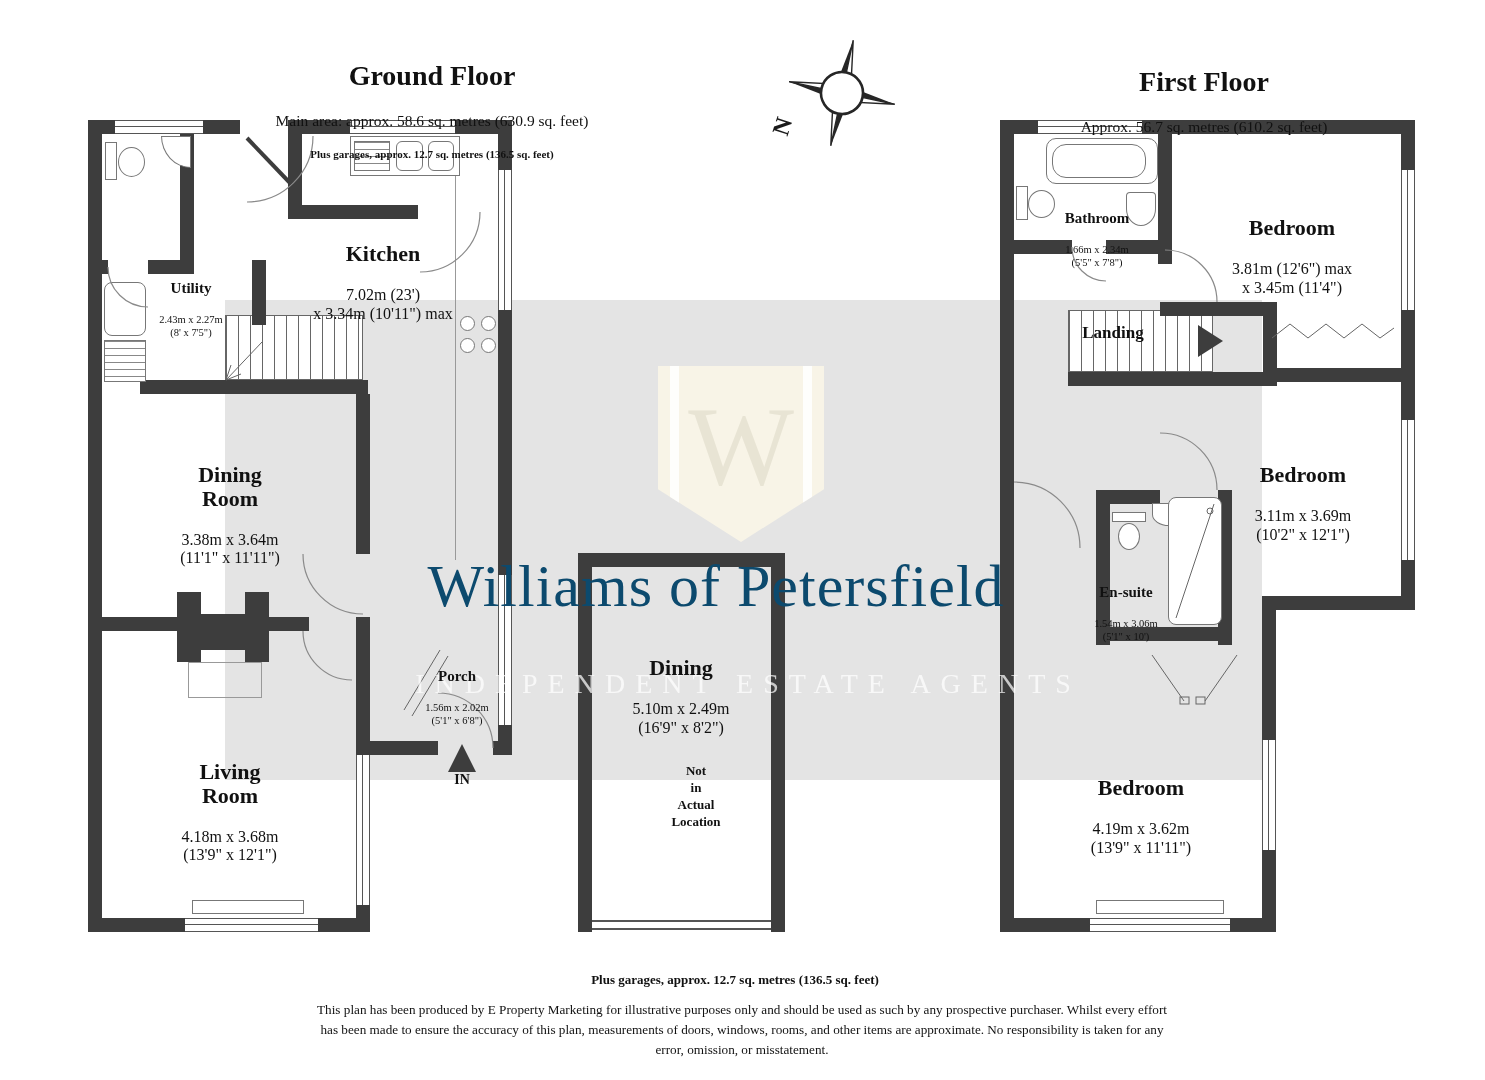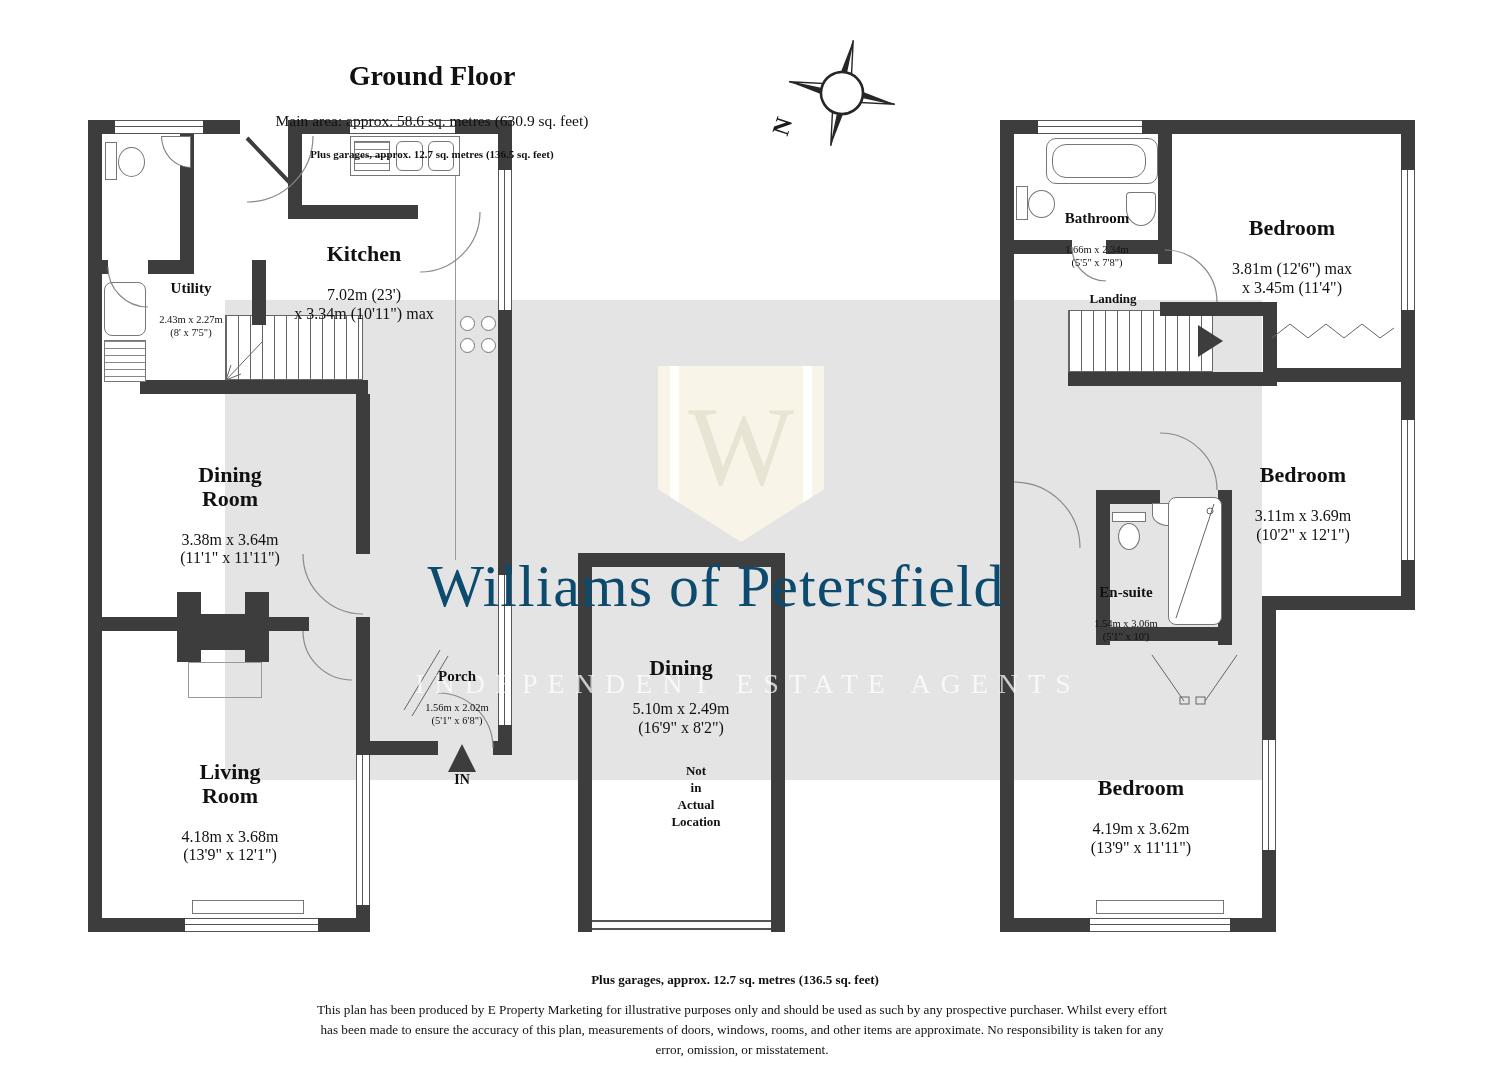--- a/index.html
+++ b/index.html
@@ -38,21 +38,21 @@
   #compass{position:absolute;left:768px;top:33px;z-index:3;}
   
   .lbl{position:absolute;transform:translateX(-50%);text-align:center;z-index:10;white-space:pre-line;}
   .t1{font-size:28px;font-weight:bold;}
   .t2{font-size:15.5px;margin-top:2px;}
   .t3{font-size:11px;font-weight:bold;}
   .rname{font-size:22px;font-weight:bold;line-height:1.08;}
   .rdims{font-size:16px;line-height:1.18;margin-top:2px;}
   .sm .rname{font-size:15px;}
   .sm .rdims{font-size:10.5px;margin-top:0;line-height:1.2;}
-  .landing-l .rname{font-size:13px;}
+  .landing-l .rname{font-size:17px;margin-top:32px;}
   .note{font-size:13px;font-weight:bold;line-height:1.3;}
   .inlbl{font-size:14px;font-weight:bold;}
   #footer-main{font-size:23px;}
   #footer-sub{font-size:13px;font-weight:bold;margin-top:1px;}
   #disclaimer{font-size:13.2px;line-height:1.5;width:1010px;}
 </style>
 </head>
 <body>
 
 <div id="canvas">
@@ -209,22 +209,26 @@
   </svg>
 
   <div id="wm-text">Williams of Petersfield</div>
   <div id="wm-tag">INDEPENDENT ESTATE AGENTS</div>
 
   <div class="lbl" style="left:432px;top:42px">
     <div class="t1">Ground Floor</div>
     <div class="t2">Main area: approx. 58.6 sq. metres (630.9 sq. feet)</div>
     <div class="t3">Plus garages, approx. 12.7 sq. metres (136.5 sq. feet)</div>
   </div>
-
-  <div class="lbl" style="left:364px;top:224px">
+  <div class="lbl" style="left:1204px;top:48px">
+    <div class="t1">First Floor</div>
+    <div class="t2">Approx. 56.7 sq. metres (610.2 sq. feet)</div>
+  </div>
+
+  <div class="lbl" style="left:383px;top:224px">
     <div class="rname">Kitchen</div>
     <div class="rdims">7.02m (23')
 x 3.34m (10'11") max</div>
   </div>
   <div class="lbl sm" style="left:191px;top:262px">
     <div class="rname">Utility</div>
     <div class="rdims">2.43m x 2.27m
 (8' x 7'5")</div>
   </div>
   <div class="lbl" style="left:230px;top:445px">

